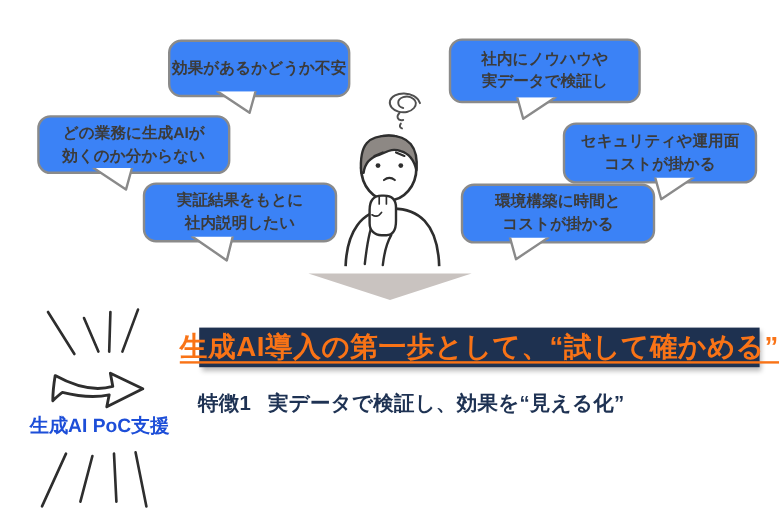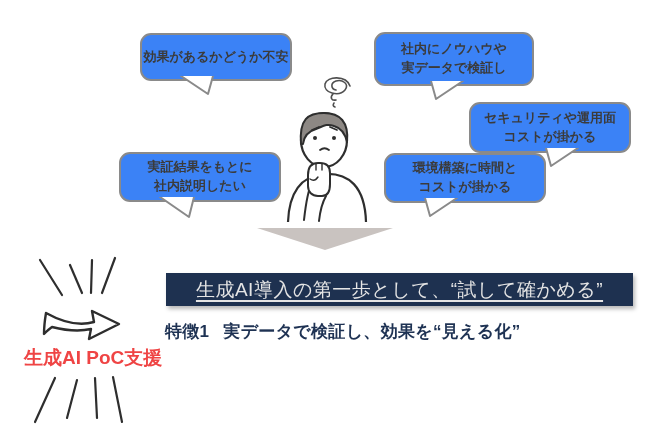--- a/index.html
+++ b/index.html
@@ -30,36 +30,36 @@
     border-left:68px solid transparent;border-right:68px solid transparent;
     border-top:22px solid #c9c3c0;
   }
   
   .banner{
     position:absolute;left:166px;top:273px;width:467px;height:33px;
     background:#1e3150;display:flex;align-items:center;justify-content:center;
     box-shadow:2px 3px 4px rgba(0,0,0,.28);
   }
   .banner span{
-    color:#e5e5e5;font-weight:400;font-size:19px;letter-spacing:.5px;white-space:nowrap;
+    color:#f97316;font-weight:700;font-size:23px;letter-spacing:.5px;white-space:nowrap;
     text-decoration:underline;text-underline-offset:4px;text-decoration-thickness:1.5px;
   }
   
   .features{position:absolute;left:165px;top:320px;}
   .feature-row{
-    display:flex;align-items:flex-start;height:28px;
+    display:flex;align-items:flex-end;height:28px;
     color:#1e3253;font-weight:700;font-size:17px;letter-spacing:.3px;white-space:nowrap;
   }
   .feature-row .flabel{margin-right:14px;}
   
   .rays-top{position:absolute;left:30px;top:256px;}
   .hand-arrow{position:absolute;left:42px;top:301px;}
   .svc-label{
     position:absolute;left:24px;top:345px;width:118px;text-align:center;
-    color:#ef4444;font-weight:700;font-size:19px;white-space:nowrap;
+    color:#1d4ed8;font-weight:700;font-size:16px;white-space:nowrap;
   }
   .rays-bottom{position:absolute;left:28px;top:374px;}
 </style>
 </head>
 <body>
 
 <div class="stage">
 
   <div class="bubble b1">
     <div>効果があるかどうか不安</div>
@@ -69,20 +69,27 @@
   </div>
 
   <div class="bubble b2">
     <div>社内にノウハウや</div>
     <div>実データで検証し</div>
     <svg class="tail" width="38" height="20" viewBox="0 0 38 20">
       <path d="M3,0 L8,18 L35,0" fill="#ffffff" stroke="#8a8a8a" stroke-width="2" stroke-linejoin="round" stroke-linecap="round"></path>
     </svg>
   </div>
 
+  <div class="bubble b3">
+    <div>どの業務に生成AIが</div>
+    <div>効くのか分からない</div>
+    <svg class="tail" width="38" height="20" viewBox="0 0 38 20">
+      <path d="M3,0 L30,18 L35,0" fill="#ffffff" stroke="#8a8a8a" stroke-width="2" stroke-linejoin="round" stroke-linecap="round"></path>
+    </svg>
+  </div>
 
   <div class="bubble b4">
     <div>セキュリティや運用面</div>
     <div>コストが掛かる</div>
     <svg class="tail" width="38" height="20" viewBox="0 0 38 20">
       <path d="M3,0 L8,18 L35,0" fill="#ffffff" stroke="#8a8a8a" stroke-width="2" stroke-linejoin="round" stroke-linecap="round"></path>
     </svg>
   </div>
 
   <div class="bubble b6">

